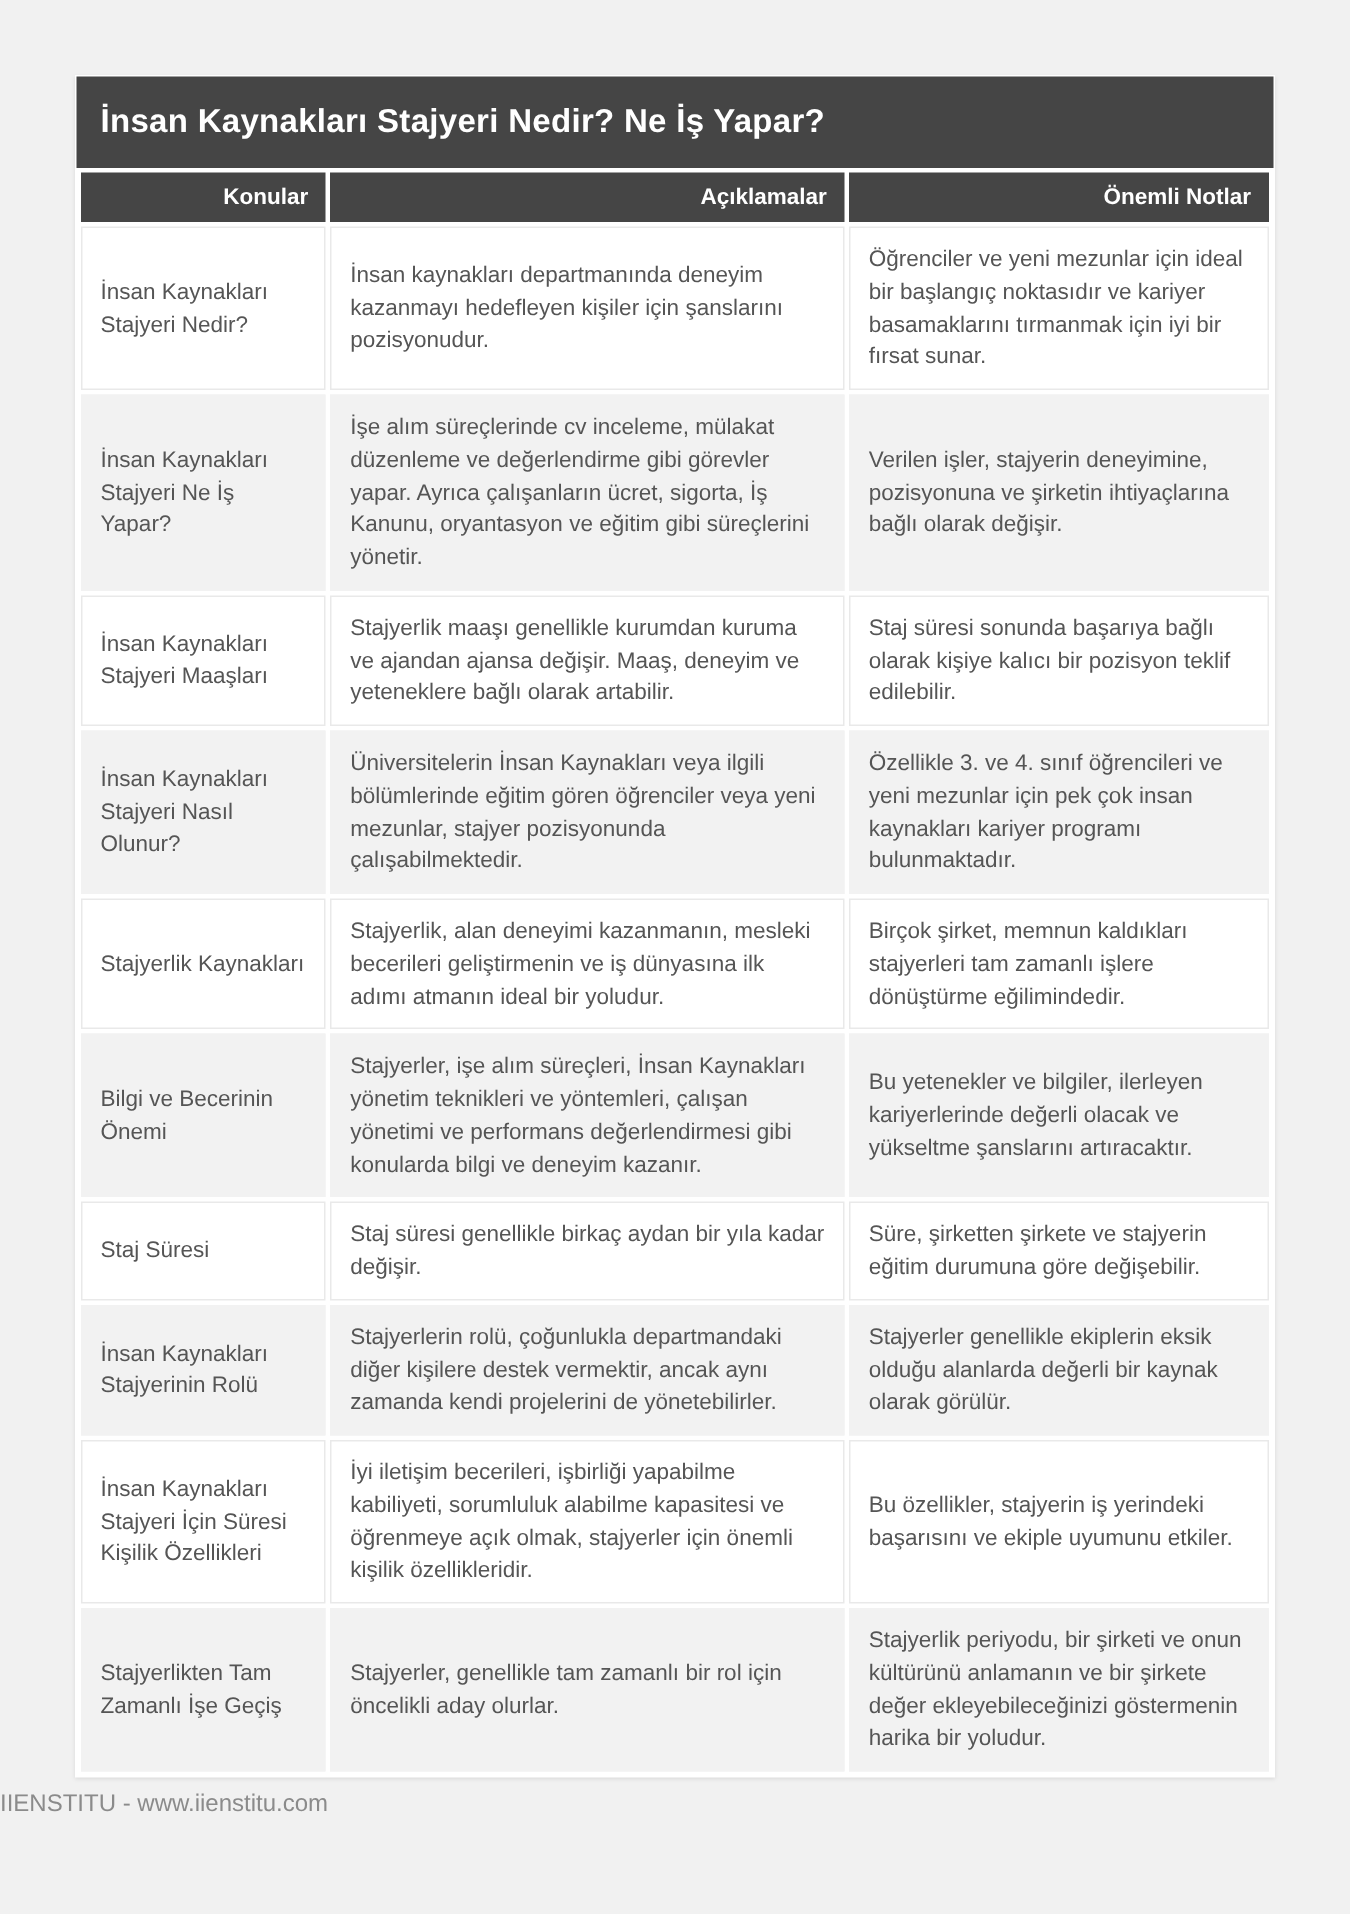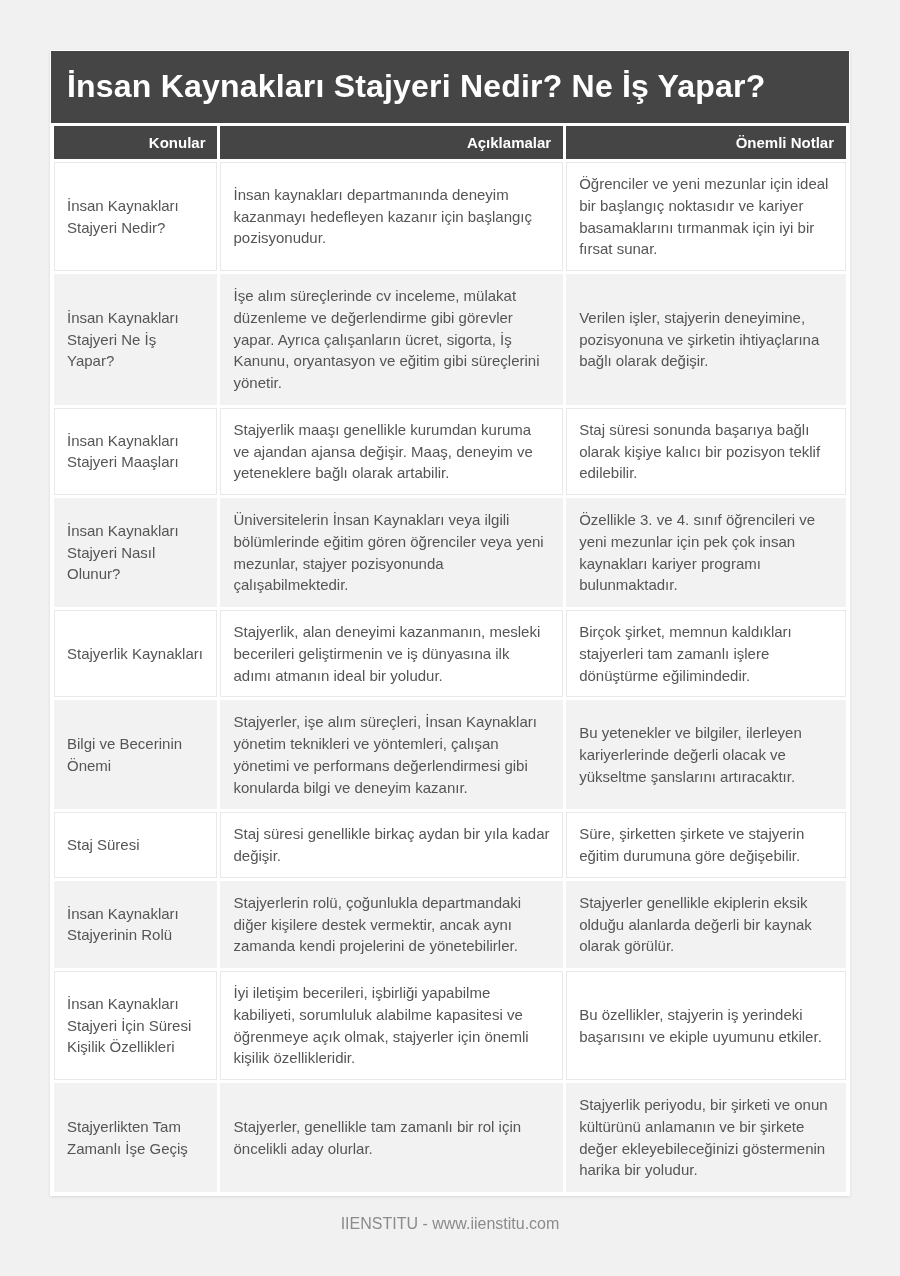--- a/index.html
+++ b/index.html
@@ -17,21 +17,21 @@
   .card {
     width: 800px;
     margin: 0 auto;
     background: #ffffff;
     padding: 1px;
     box-shadow: 0 1px 3px rgba(0,0,0,0.10);
   }
   .card-header {
     background: #454545;
     color: #ffffff;
-    font-size: 32px;
+    font-size: 22px;
     font-weight: bold;
     padding: 17px 12px 18px 16px;
     letter-spacing: 0.2px;
   }
   table {
     width: 100%;
     table-layout: fixed;
     border-collapse: separate;
     border-spacing: 3px;
     background: #ffffff;
@@ -54,22 +54,22 @@
     line-height: 1.45;
     color: #555555;
     vertical-align: middle;
     background: #ffffff;
   }
   tbody tr:nth-child(even) td {
     background: #f2f2f2;
     border-color: #f2f2f2;
   }
   .footer {
-    text-align: center;
-    margin-top: 19px;
+    text-align: left;
+    margin-top: 9px;
     padding-bottom: 40px;
     font-size: 16px;
     color: #8b8b8b;
   }
 </style>
 </head>
 <body>
 
 <div class="page">
 
@@ -86,21 +86,21 @@
       <thead>
         <tr>
           <th>Konular</th>
           <th>Açıklamalar</th>
           <th>Önemli Notlar</th>
         </tr>
       </thead>
       <tbody>
   <tr>
     <td>İnsan Kaynakları Stajyeri Nedir?</td>
-    <td>İnsan kaynakları departmanında deneyim kazanmayı hedefleyen kazanır için başlangıç pozisyonudur.</td>
+    <td>İnsan kaynakları departmanında deneyim kazanmayı hedefleyen kişiler için şanslarını pozisyonudur.</td>
     <td>Öğrenciler ve yeni mezunlar için ideal bir başlangıç noktasıdır ve kariyer basamaklarını tırmanmak için iyi bir fırsat sunar.</td>
   </tr>
 
   <tr>
     <td>İnsan Kaynakları Stajyeri Ne İş Yapar?</td>
     <td>İşe alım süreçlerinde cv inceleme, mülakat düzenleme ve değerlendirme gibi görevler yapar. Ayrıca çalışanların ücret, sigorta, İş Kanunu, oryantasyon ve eğitim gibi süreçlerini yönetir.</td>
     <td>Verilen işler, stajyerin deneyimine, pozisyonuna ve şirketin ihtiyaçlarına bağlı olarak değişir.</td>
   </tr>
 
   <tr>

